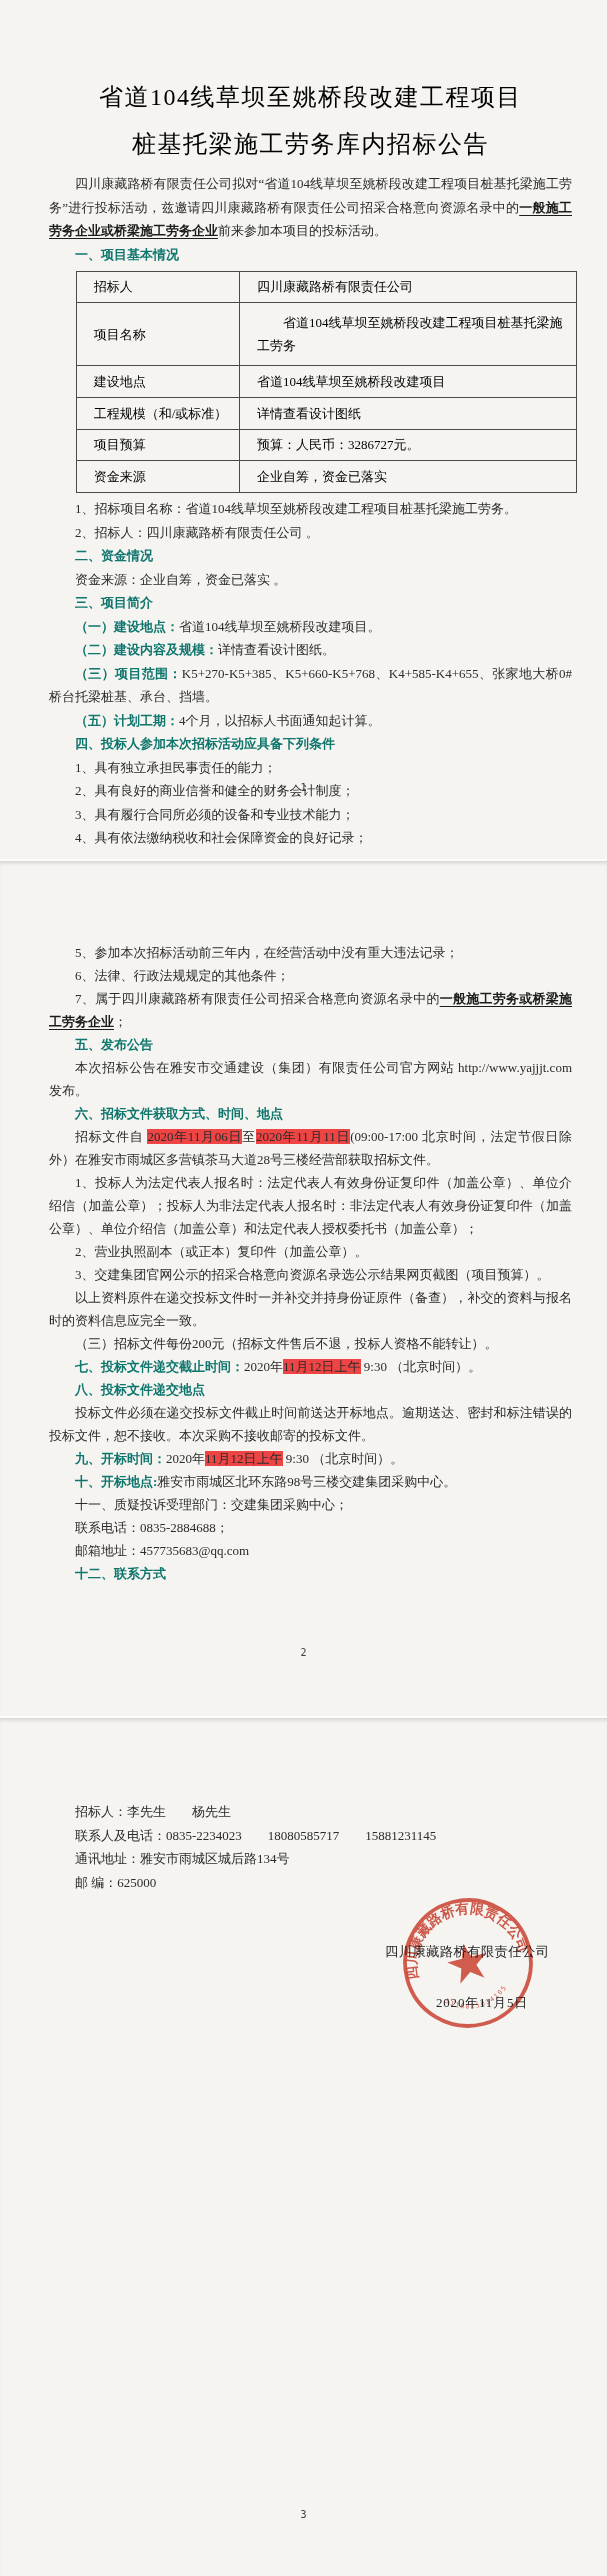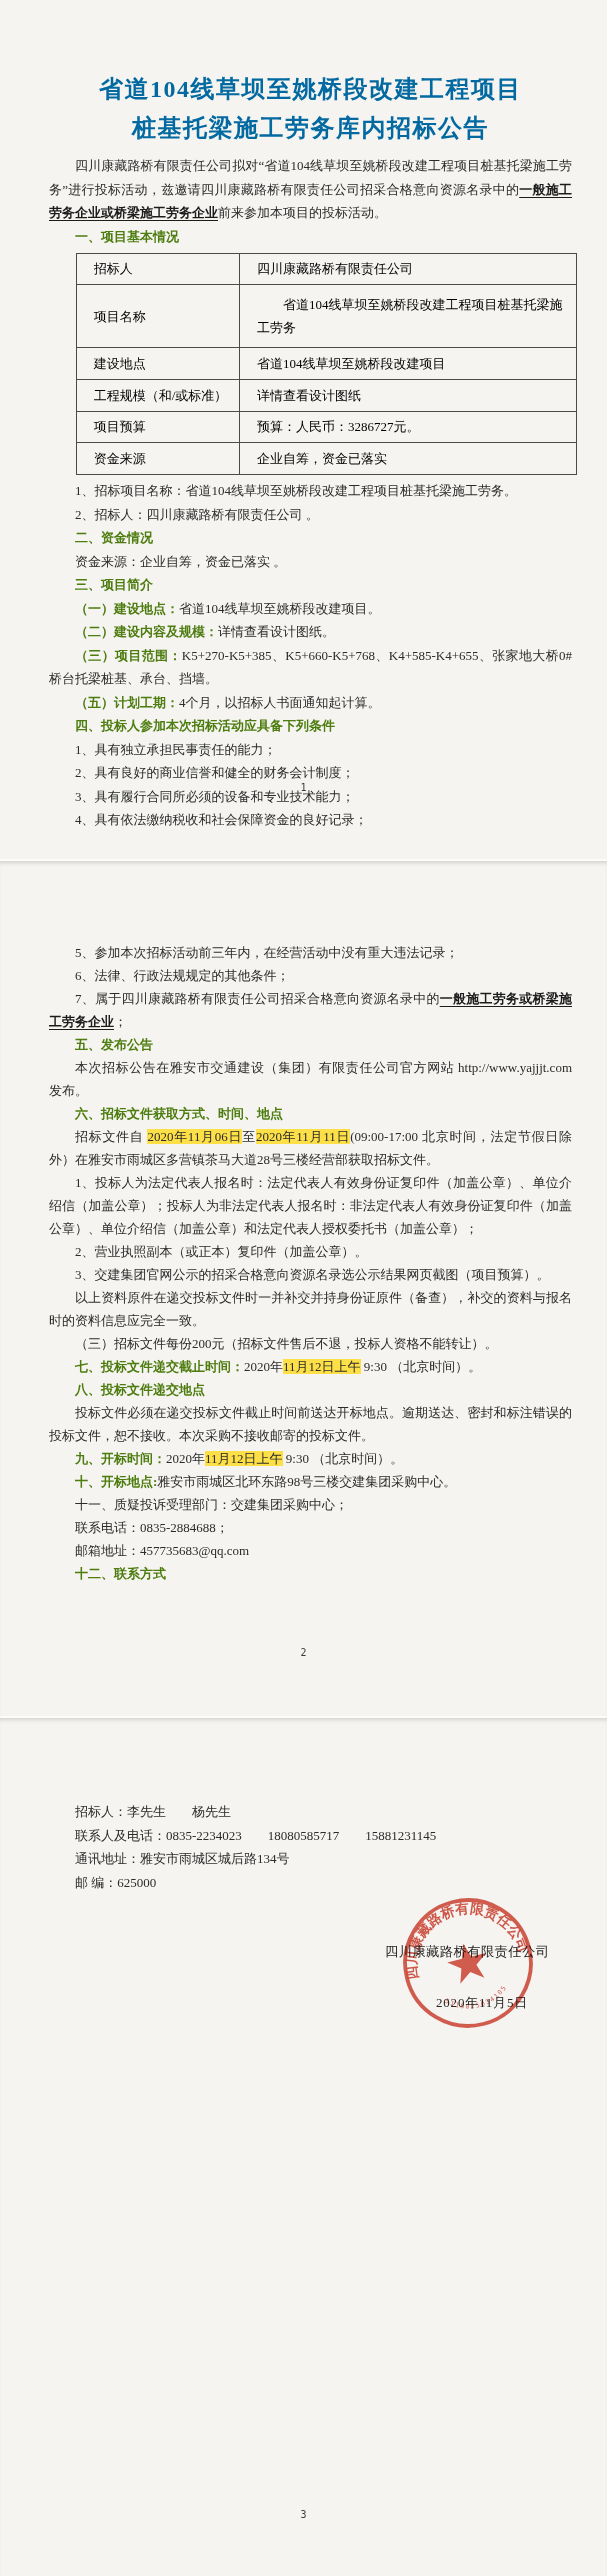--- a/index.html
+++ b/index.html
@@ -20,41 +20,41 @@
   }
   .page + .page{
     border-top:2.3px solid #fcfcfa;
     box-shadow: inset 0 4.6px 5.3px -3.8px rgba(70,68,60,.28);
   }
   #page1{height:859px;padding-top:70px;}
   #page2{height:857px;padding-top:80px;}
   #page3{height:860px;padding-top:80px;}
 
   .doc-title{
-    margin:0;
+    margin:8px;
     text-align:center;
     font-size:24px;
-    font-weight:bold;
+    font-weight:normal;
     line-height:39px;
     letter-spacing:1.5px;
-    color:#0369a1;
+    color:#000000;
   }
   .ln{
     margin:0;
     font-size:13px;
     line-height:23.5px;
     text-indent:2em;
     text-align:justify;
     color:#2b2b2b;
   }
   #page2 .ln{line-height:23px;}
-  .bold{font-weight:bold;color:#4d7c0f;}
+  .bold{font-weight:bold;color:#0f766e;}
   .u{text-underline-offset:3px;}
   .bu{font-weight:bold;text-decoration:underline;text-underline-offset:3px;color:#1c1c1c;}
-  .hl{background:#fde047;}
+  .hl{background:#ef4444;}
   .intro{margin-top:6px;}
 
   table.info{
     border-collapse:collapse;
     margin:4.6px 0 4.6px 27px;
     width:455px;
     table-layout:fixed;
   }
   table.info td{
     border:1.2px solid #4a4a4a;

